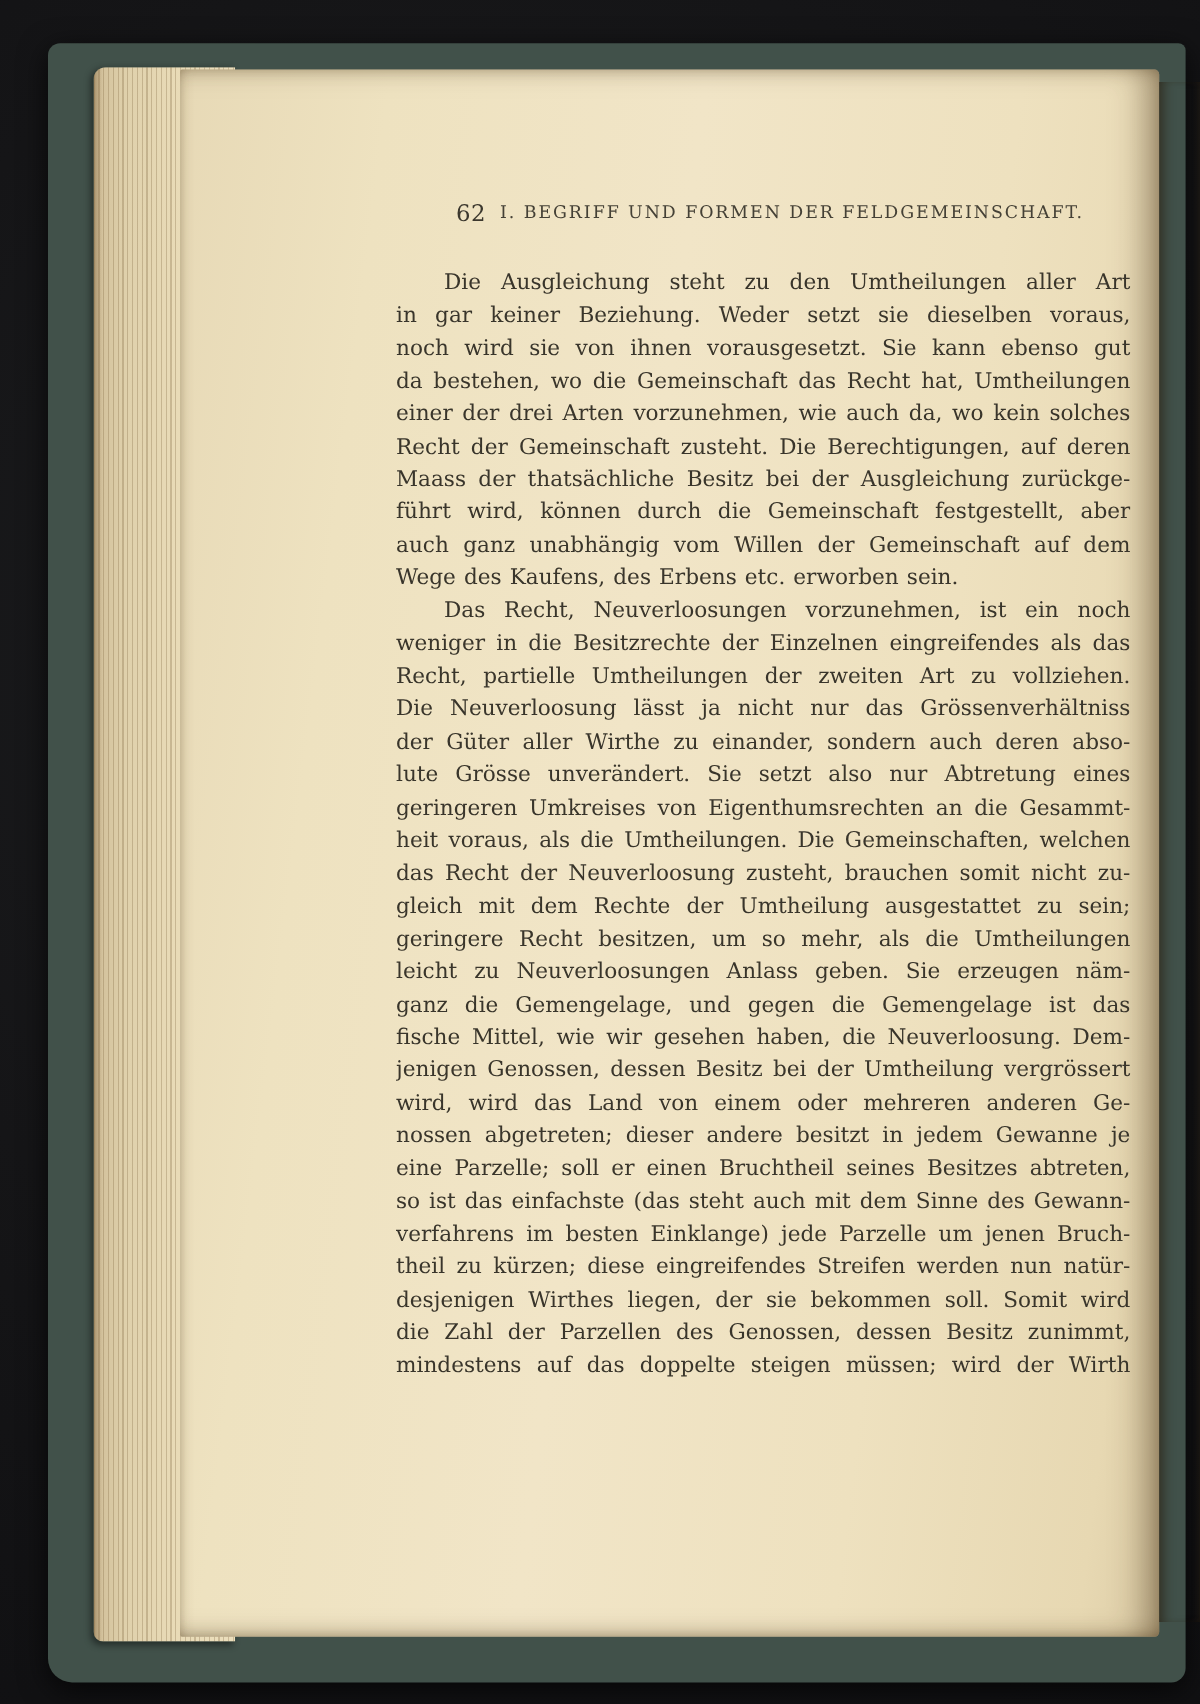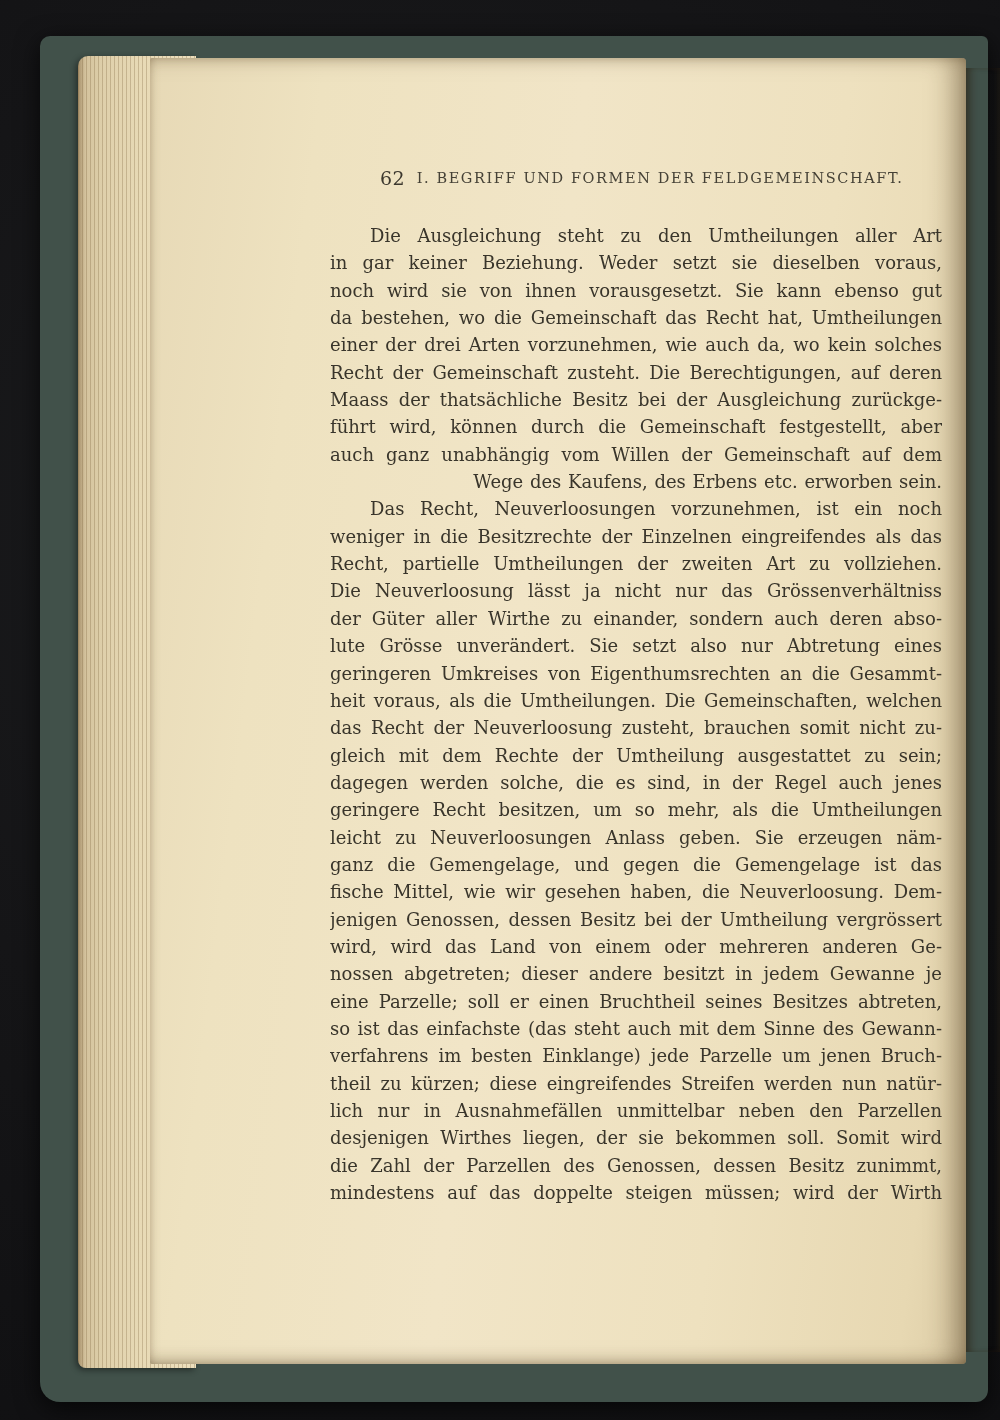--- a/index.html
+++ b/index.html
@@ -73,21 +73,21 @@
     display:block;text-align:center;font-size:14.5px;letter-spacing:1.6px;
     color:#454136;padding-top:4px;white-space:nowrap;
   }
   .bodytext{position:absolute;top:56px;left:0;right:0;}
   .line{
     font-size:18px;line-height:27.35px;height:27.35px;overflow:hidden;
     text-align:justify;word-spacing:1px;
   }
   .line::after{content:"";display:inline-block;width:100%;}
   .line.indent{padding-left:40px;}
-  .line.noj{text-align:right;}
+  .line.noj{text-align:left;}
   .line.noj::after{content:none;}
 </style>
 </head>
 <body>
 
 <div class="cover"></div>
 <div class="fore-edge"></div>
 <div class="page"></div>
 <div class="facing-edge"></div>
 
@@ -113,31 +113,29 @@
         <div class="line indent">Das Recht, Neuverloosungen vorzunehmen, ist ein noch</div>
         <div class="line">weniger in die Besitzrechte der Einzelnen eingreifendes als das</div>
         <div class="line">Recht, partielle Umtheilungen der zweiten Art zu vollziehen.</div>
         <div class="line">Die Neuverloosung lässt ja nicht nur das Grössenverhältniss</div>
         <div class="line">der Güter aller Wirthe zu einander, sondern auch deren abso-</div>
         <div class="line">lute Grösse unverändert. Sie setzt also nur Abtretung eines</div>
         <div class="line">geringeren Umkreises von Eigenthumsrechten an die Gesammt-</div>
         <div class="line">heit voraus, als die Umtheilungen. Die Gemeinschaften, welchen</div>
         <div class="line">das Recht der Neuverloosung zusteht, brauchen somit nicht zu-</div>
         <div class="line">gleich mit dem Rechte der Umtheilung ausgestattet zu sein;</div>
-        <div class="line">dagegen werden solche, die es sind, in der Regel auch jenes</div>
         <div class="line">geringere Recht besitzen, um so mehr, als die Umtheilungen</div>
         <div class="line">leicht zu Neuverloosungen Anlass geben. Sie erzeugen näm-</div>
         <div class="line">ganz die Gemengelage, und gegen die Gemengelage ist das speci-</div>
         <div class="line">fische Mittel, wie wir gesehen haben, die Neuverloosung. Dem-</div>
         <div class="line">jenigen Genossen, dessen Besitz bei der Umtheilung vergrössert</div>
         <div class="line">wird, wird das Land von einem oder mehreren anderen Ge-</div>
         <div class="line">nossen abgetreten; dieser andere besitzt in jedem Gewanne je</div>
         <div class="line">eine Parzelle; soll er einen Bruchtheil seines Besitzes abtreten,</div>
         <div class="line">so ist das einfachste (das steht auch mit dem Sinne des Gewann-</div>
         <div class="line">verfahrens im besten Einklange) jede Parzelle um jenen Bruch-</div>
         <div class="line">theil zu kürzen; diese eingreifendes Streifen werden nun natür-</div>
-        <div class="line">lich nur in Ausnahmefällen unmittelbar neben den Parzellen</div>
         <div class="line">desjenigen Wirthes liegen, der sie bekommen soll. Somit wird</div>
         <div class="line">die Zahl der Parzellen des Genossen, dessen Besitz zunimmt,</div>
         <div class="line">mindestens auf das doppelte steigen müssen; wird der Wirth</div>
       </div>
   </div>
 </div>
 
 </body></html>

